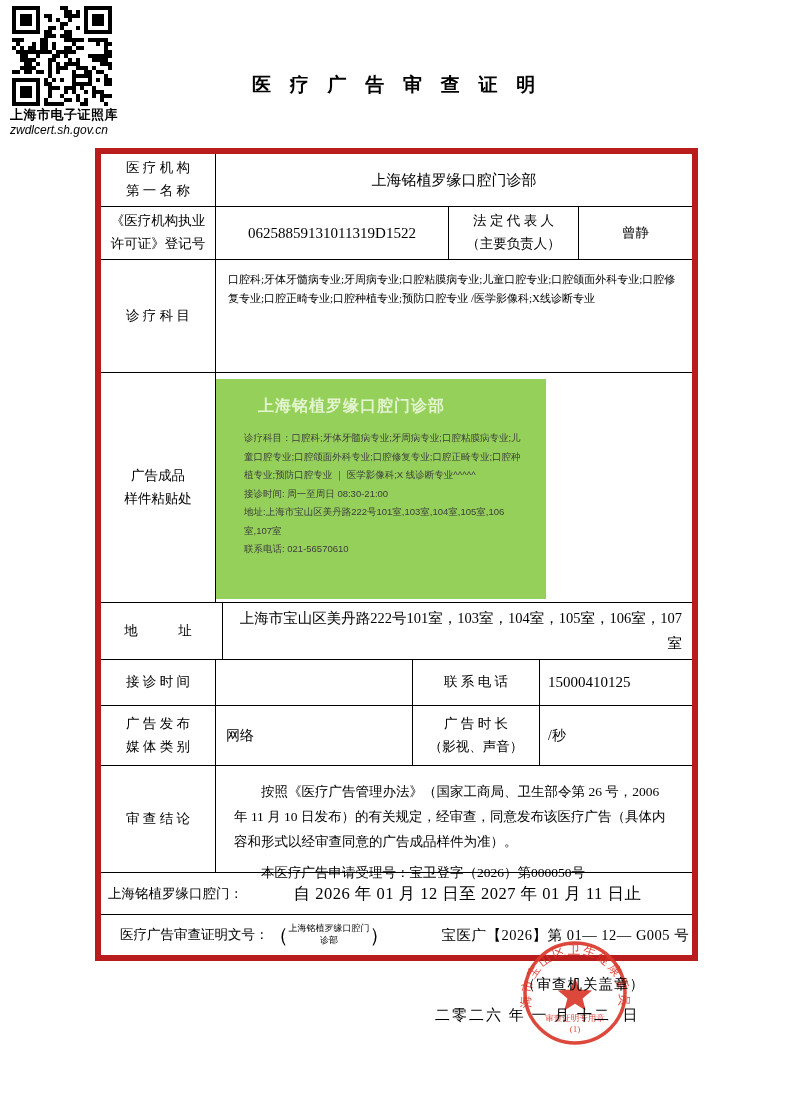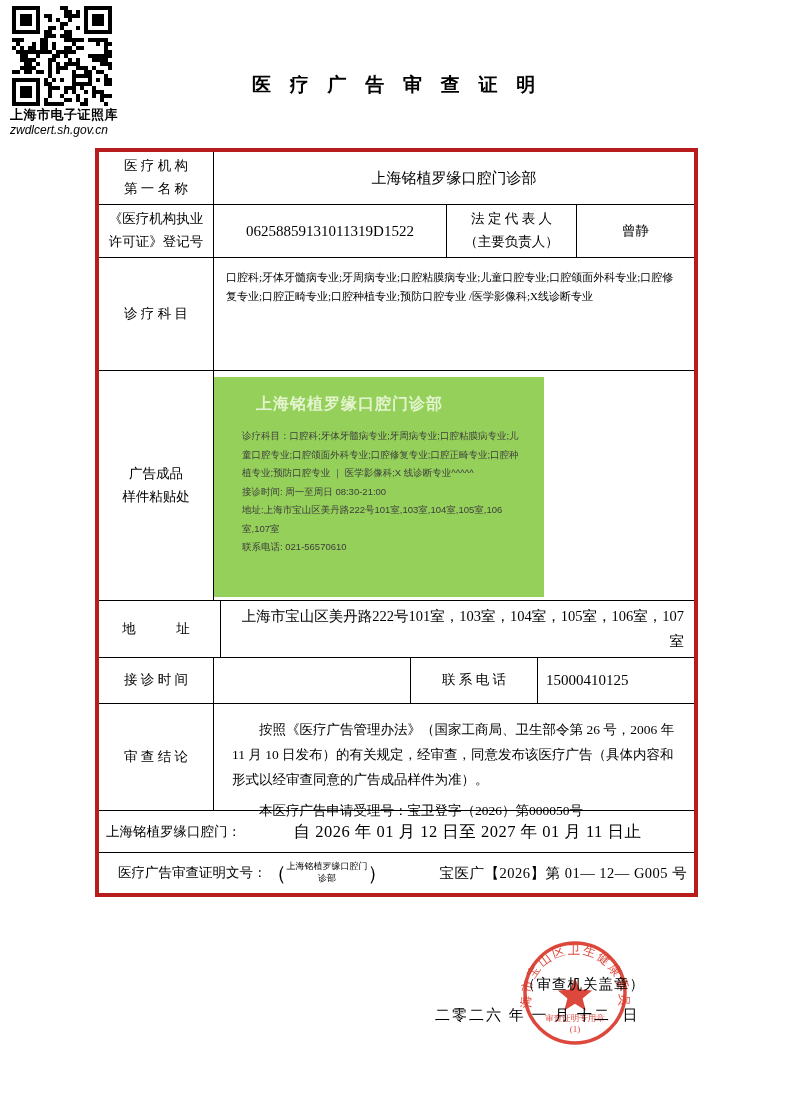--- a/index.html
+++ b/index.html
@@ -10,21 +10,21 @@
   .qr-wrap{position:absolute;left:10px;top:6px;width:126px;text-align:left;}
   .qr-svg{display:block;margin-left:2px;}
   .qr-cap1{font-family:"Liberation Sans","DejaVu Sans",sans-serif;font-weight:bold;
            font-size:13px;line-height:1.25;margin-top:1px;letter-spacing:.5px;}
   .qr-cap2{font-family:"Liberation Sans","DejaVu Sans",sans-serif;font-size:12px;line-height:1.2;font-style:italic;}
 
   .doc-title{position:absolute;left:0;top:72px;width:100%;text-align:center;
              font-size:19px;font-weight:bold;letter-spacing:7px;}
 
   
-  .tbl{position:absolute;left:95px;top:148px;width:603px;border:4px solid #b91c1c;box-sizing:border-box;
+  .tbl{position:absolute;left:95px;top:148px;width:603px;border:6px solid #b91c1c;box-sizing:border-box;
        font-size:13.5px;}
   .row{display:flex;border-top:1px solid #000;box-sizing:border-box;}
   .row.first{border-top:none;}
   .cell{box-sizing:border-box;position:relative;}
   .vline{border-left:1px solid #000;}
   .lblc{display:flex;flex-direction:column;align-items:center;justify-content:center;
         text-align:center;line-height:1.7;}
   .w-lbl{flex:0 0 114px;width:114px;}
   .grow{flex:1 1 auto;min-width:0;}
   .center-val{display:flex;align-items:center;justify-content:center;}
@@ -352,20 +352,32 @@
       </div>
     </div>
 
     <div class="row r6">
       <div class="cell w-lbl lblc">接 诊 时 间</div>
       <div class="cell vline" style="flex:0 0 197px;"></div>
       <div class="cell vline lblc" style="flex:0 0 127px;">联 系 电 话</div>
       <div class="cell grow vline" style="display:flex;align-items:center;padding-left:8px;font-size:15px;">15000410125</div>
     </div>
 
+    <div class="row r7">
+      <div class="cell w-lbl lblc">
+        <span>广 告 发 布</span>
+        <span>媒 体 类 别</span>
+      </div>
+      <div class="cell vline" style="flex:0 0 197px;display:flex;align-items:center;padding-left:10px;font-size:14px;">网络</div>
+      <div class="cell vline lblc" style="flex:0 0 127px;">
+        <span>广 告 时 长</span>
+        <span>（影视、声音）</span>
+      </div>
+      <div class="cell grow vline" style="display:flex;align-items:center;padding-left:8px;font-size:14px;">/秒</div>
+    </div>
 
     <div class="row r8">
       <div class="cell w-lbl lblc">审 查 结 论</div>
       <div class="cell grow vline concl">
         <p>按照《医疗广告管理办法》（国家工商局、卫生部令第 26 号，2006 年 11 月 10 日发布）的有关规定，经审查，同意发布该医疗广告（具体内容和形式以经审查同意的广告成品样件为准）。</p>
         <p>本医疗广告申请受理号：宝卫登字（2026）第000050号</p>
       </div>
     </div>
 
     <div class="row r9 valid-row">

